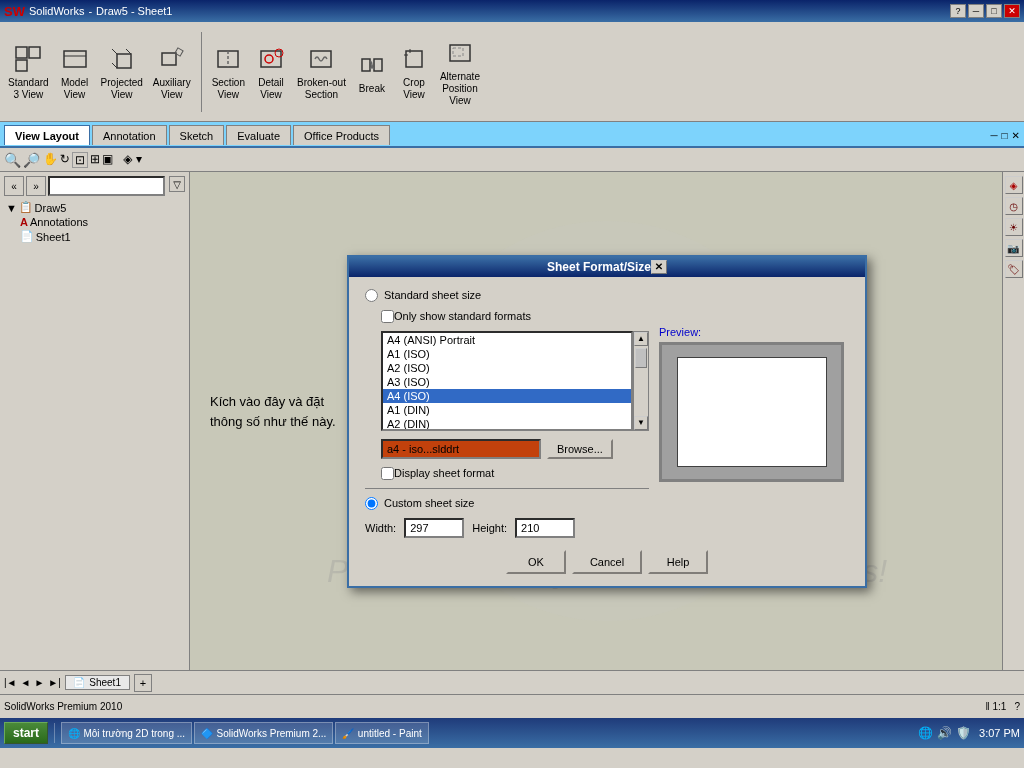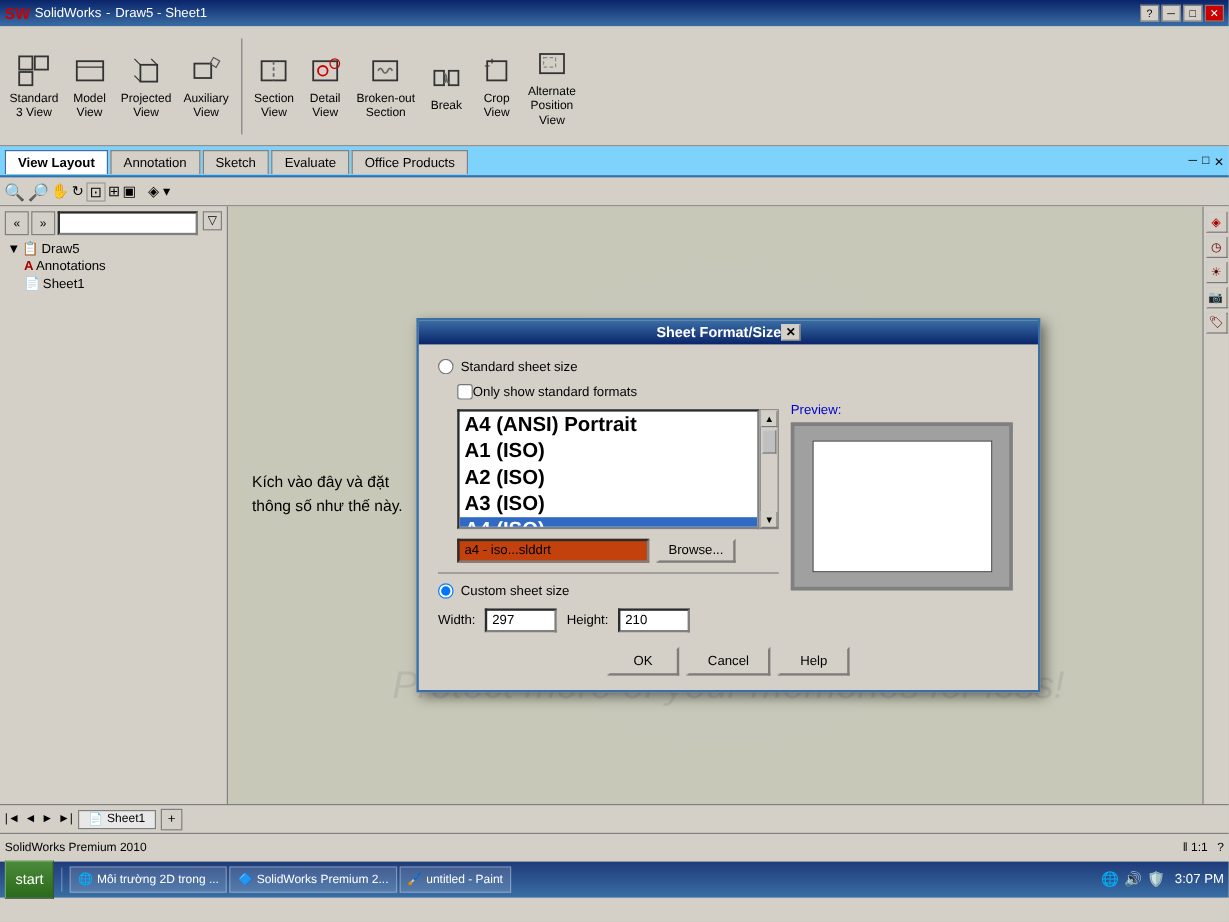--- a/index.html
+++ b/index.html
@@ -178,26 +178,26 @@
       background: linear-gradient(to bottom, #1f3b7a, #3a6ea5);
       height: 30px;
       display: flex;
       align-items: center;
       padding: 0 4px;
       gap: 2px;
     }
     #start-btn {
       background: linear-gradient(to bottom, #4a8a3a, #2a6a1a);
       color: white;
-      font-weight: normal;
+      font-weight: bold;
       font-size: 12px;
       padding: 2px 8px;
       border: 1px outset #6aaa5a;
       cursor: pointer;
-      height: 32px;
+      height: 22px;
       display: flex; align-items: center; gap: 3px;
     }
     .taskbar-btn {
       background: rgba(255,255,255,0.15);
       border: 1px solid rgba(255,255,255,0.3);
       color: white;
       font-size: 10px;
       padding: 1px 6px;
       cursor: pointer;
       height: 22px;
@@ -231,21 +231,21 @@
       align-items: center;
       justify-content: center;
     }
     #dialog-close {
       width: 16px; height: 14px; background: #d4d0c8; border: 1px outset #ccc;
       display: flex; align-items: center; justify-content: center; font-size: 10px; color: black; cursor: pointer;
     }
     #dialog-body { padding: 12px 16px; }
     .radio-row { display: flex; align-items: center; gap: 6px; margin-bottom: 8px; font-size: 11px; }
     .checkbox-row { display: flex; align-items: center; gap: 0; margin-bottom: 8px; font-size: 11px; margin-left: 16px; }
-    .list-item { padding: 1px 4px; font-size: 17px; cursor: pointer; font-weight: bold; }
+    .list-item { padding: 1px 4px; font-size: 11px; cursor: pointer; }
     .list-item.selected { background: #316ac5; color: white; }
     .input-row { display: flex; align-items: center; gap: 6px; margin-left: 16px; margin-bottom: 8px; }
     .text-input {
       border: 2px inset #808080; background: #c2410c; padding: 1px 4px;
       font-size: 11px; height: 20px;
     }
     .browse-btn {
       border: 2px outset #d4d0c8; background: #d4d0c8; padding: 2px 8px;
       font-size: 11px; cursor: pointer; height: 20px;
     }
@@ -543,20 +543,24 @@
                     <div class="scroll-arrow" style="margin-top:auto;">▼</div>
                   </div>
                 </div>
               </div>
 
               <div class="input-row">
                 <input type="text" class="text-input" style="width: 160px;" value="a4 - iso...slddrt">
                 <button class="browse-btn">Browse...</button>
               </div>
 
+              <div class="checkbox-row">
+                <input type="checkbox" id="disp-fmt" style="">
+                <label for="disp-fmt">Display sheet format</label>
+              </div>
 
               <div class="dialog-divider"></div>
 
               <div class="radio-row">
                 <input type="radio" name="sheet-size" id="cust-size" checked="" style="">
                 <label for="cust-size">Custom sheet size</label>
               </div>
 
               <div class="dim-row">
                 <span>Width:</span>

